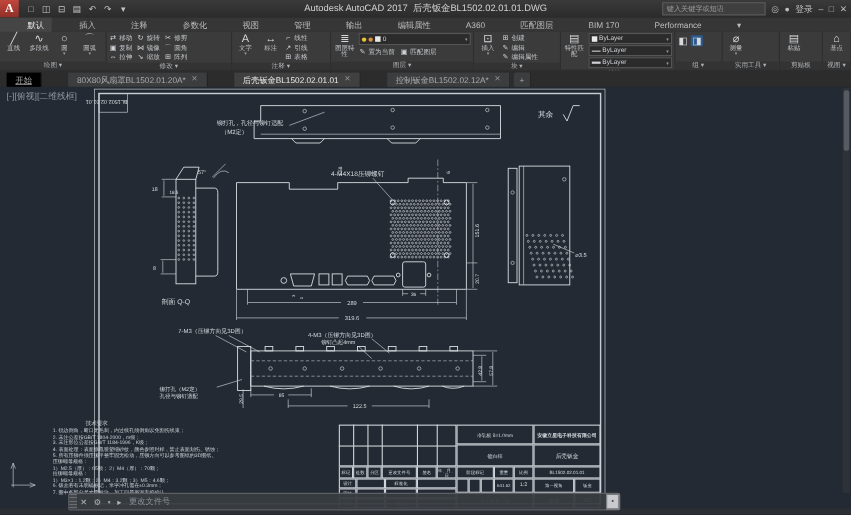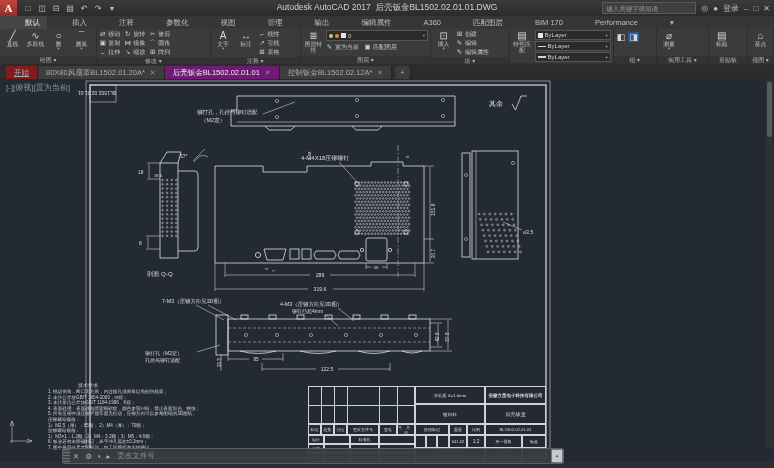--- a/index.html
+++ b/index.html
@@ -38,23 +38,23 @@
   .combo{display:flex;align-items:center;background:#2b2b2b;border:1px solid #555;height:9px;
     font-size:6px;color:#cfd2d6;padding:0 2px;gap:2px;}
   .combo .cr{margin-left:auto;font-size:4.5px;color:#999;}
   .sw{width:5px;height:5px;background:#e8e8e8;display:inline-block;}
   .dot{width:4px;height:4px;border-radius:50%;display:inline-block;}
   .hl{background:#2d5a8c;border-radius:1px;}
   
   #filetabs{position:absolute;left:0;top:64px;width:774px;height:15px;background:#2c2c2c;display:flex;
     align-items:flex-end;font-size:7.5px;color:#ababab;}
   .ftab{height:13px;line-height:13px;padding:0 8px;background:#3b3d3f;border-right:1px solid #232323;
-    display:flex;gap:5px;align-items:center;}
-  .ftab.start{background:#7f1d1d;text-decoration:underline;}
-  .ftab.active{background:#701a75;color:#ececec;}
+    display:flex;gap:5px;align-items:center;margin-left:24px;}
+  .ftab.start{background:#000000;text-decoration:underline;}
+  .ftab.active{background:#404040;color:#ececec;}
   .ftab .x{color:#8f9294;font-size:7px;}
   .ftab.plus{background:#3b3d3f;border-radius:2px;margin-left:3px;padding:0 5px;}
   
   #canvas{position:absolute;left:0;top:79px;width:774px;height:389px;background:#242a33;}
   svg text{font-family:"Liberation Sans",sans-serif;fill:#d9dde3;}
   .ln{stroke:#dde1e6;stroke-width:.8;fill:none;}
   .thin{stroke:#c9cdd3;stroke-width:.6;fill:none;}
   .dash{stroke:#aeb4bc;stroke-width:.6;fill:none;stroke-dasharray:6 2 1.5 2;}
   .dash2{stroke:#c2c7cd;stroke-width:.55;fill:none;stroke-dasharray:3 2;}
   #vpctl{position:absolute;left:6px;top:3px;color:#8f969e;font-size:8px;}
@@ -360,21 +360,21 @@
     <div class="ftab">
       <span>控制钣金BL1502.02.12A*</span>
         <span class="x">✕</span>
       </div>
     <div class="ftab plus">
       <span>+</span>
       </div>
   </div>
 
   <div id="canvas">
-    <div id="vpctl">[-][俯视][置为当前]</div>
+    <div id="vpctl">[-][俯视][二维线框]</div>
 
     <svg width="774" height="389" viewBox="0 0 774 389">
 
       <g class="thin">
         <rect x="86" y="2" width="464" height="381"></rect>
         <rect x="90" y="6" width="456" height="373" stroke-width="1.3"></rect>
         <rect x="90" y="6" width="26" height="17"></rect>
       </g>
       <text font-size="5" transform="rotate(180 103 14.5)" x="90" y="17">BL1502.02.01.01</text>
 

